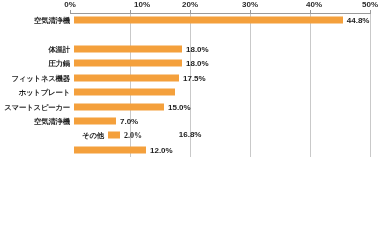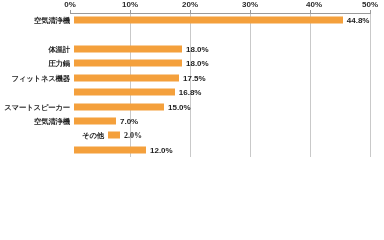--- a/index.html
+++ b/index.html
@@ -117,21 +117,21 @@
     line-height: 9px;
   }
 </style>
 </head>
 <body>
 
 <div id="chart">
 
   <div class="xlabels">
       <div class="xlabel" style="left: 70px;">0%</div>
-      <div class="xlabel" style="left: 130px;">10%</div>
+      <div class="xlabel" style="left: 142px;">10%</div>
       <div class="xlabel" style="left: 190px;">20%</div>
       <div class="xlabel" style="left: 250px;">30%</div>
       <div class="xlabel" style="left: 314px;">40%</div>
       <div class="xlabel" style="left: 370px;">50%</div>
     </div>
 
   <div class="axis-top"></div>
 
   <div class="plot">
     <div id="gridlines">
@@ -167,22 +167,23 @@
         <div class="cat-label">圧力鍋</div>
         <div class="bar" style="width: 108px; background: rgb(244, 160, 60);"></div>
         <div class="val-label" style="left: 182px;">18.0%</div>
       </div>
       <div class="row" style="top: 57.6px; height: 14.4px;">
         <div class="cat-label">フィットネス機器</div>
         <div class="bar" style="width: 105px; background: rgb(244, 160, 60);"></div>
         <div class="val-label" style="left: 179px;">17.5%</div>
       </div>
       <div class="row" style="top: 72px; height: 14.4px;">
+        <div class="cat-label">ホットプレート</div>
         <div class="bar" style="width: 100.8px; background: rgb(244, 160, 60);"></div>
-        <div class="val-label" style="left: 174.8px;">16.8%</div>
+        <div class="val-label" style="left: 174.8px; margin-top: 42px;">16.8%</div>
       </div>
       <div class="row" style="top: 86.4px; height: 14.4px;">
         <div class="cat-label">スマートスピーカー</div>
         <div class="bar" style="width: 90px; background: rgb(244, 160, 60);"></div>
         <div class="val-label" style="left: 164px;">15.0%</div>
       </div>
       <div class="row" style="top: 100.8px; height: 14.4px;">
         <div class="cat-label">空気清浄機</div>
         <div class="bar" style="width: 42px; background: rgb(244, 160, 60);"></div>
         <div class="val-label" style="left: 116px;">7.0%</div>

